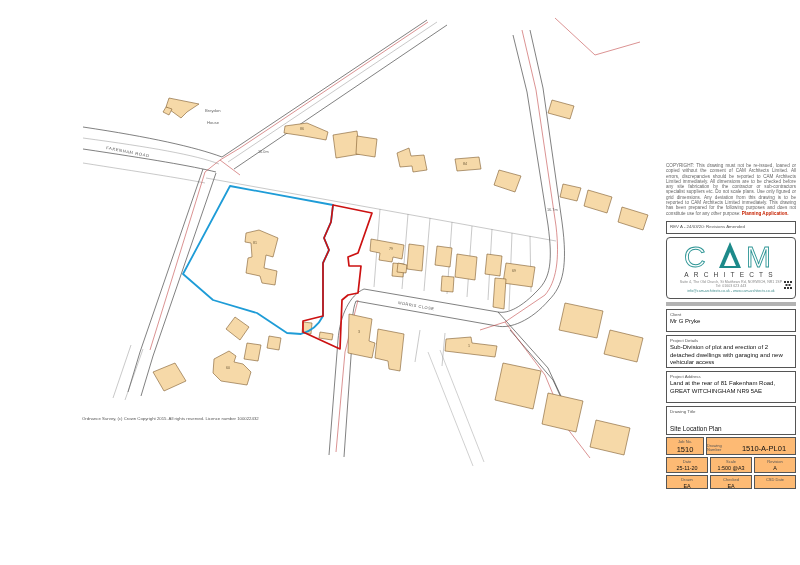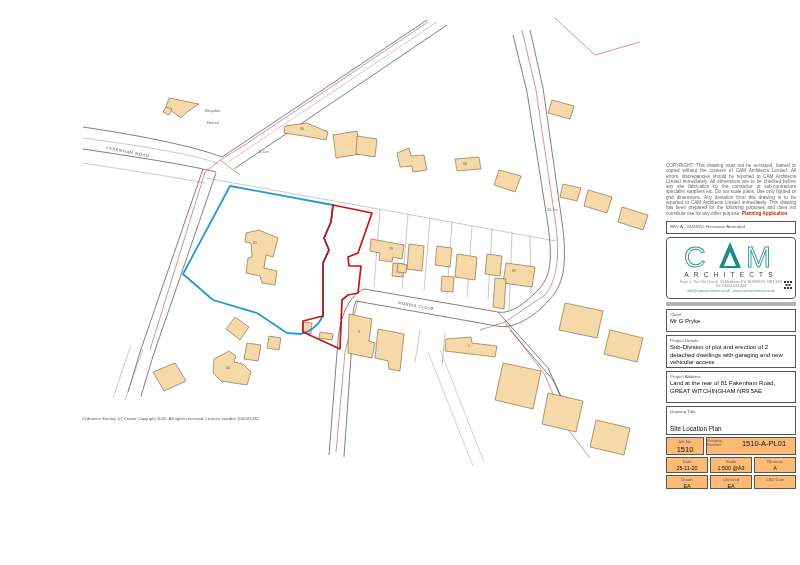--- a/index.html
+++ b/index.html
@@ -28,21 +28,21 @@
   .field.title{height:29px;}
   .field.title .f-value{margin-top:11px;font-size:6.4px;}
   .row{display:flex;margin-top:2px;}
   .row .cell{border:1px solid #555;background:#fdba74;box-sizing:border-box;margin-right:2px;
              padding:1px 0;text-align:center;}
   .row .cell:last-child{margin-right:0;}
   .c-label{font-size:4px;color:#555;}
   .c-value{font-size:5.4px;color:#111;margin-top:1px;}
   .jobno{width:38px;height:18px;}
   .jobno .c-value{font-size:7.5px;}
-  .dwgno{flex:1;height:18px;display:flex;align-items:flex-start;}
+  .dwgno{flex:1;height:18px;display:flex;align-items:flex-end;}
   .dwgno .c-label{width:26px;text-align:left;line-height:1.1;}
   .dwgno .c-value{flex:1;font-size:7.5px;margin-top:0;}
   .r2 .cell{flex:1;height:16px;}
   .r3 .cell{flex:1;height:14px;}
   
   #os-attrib{position:absolute;left:82px;top:416px;font-size:4.3px;color:#555;}
 </style>
 </head>
 <body>
 

